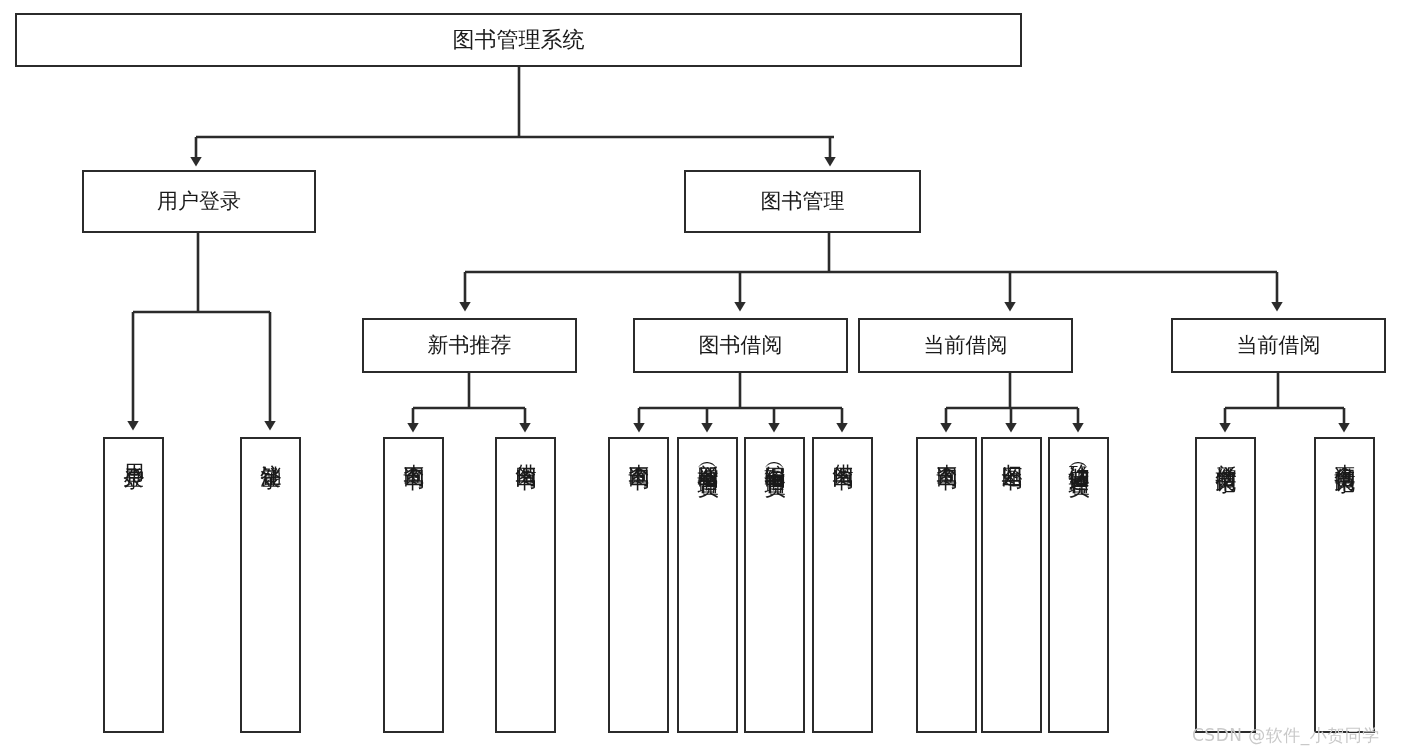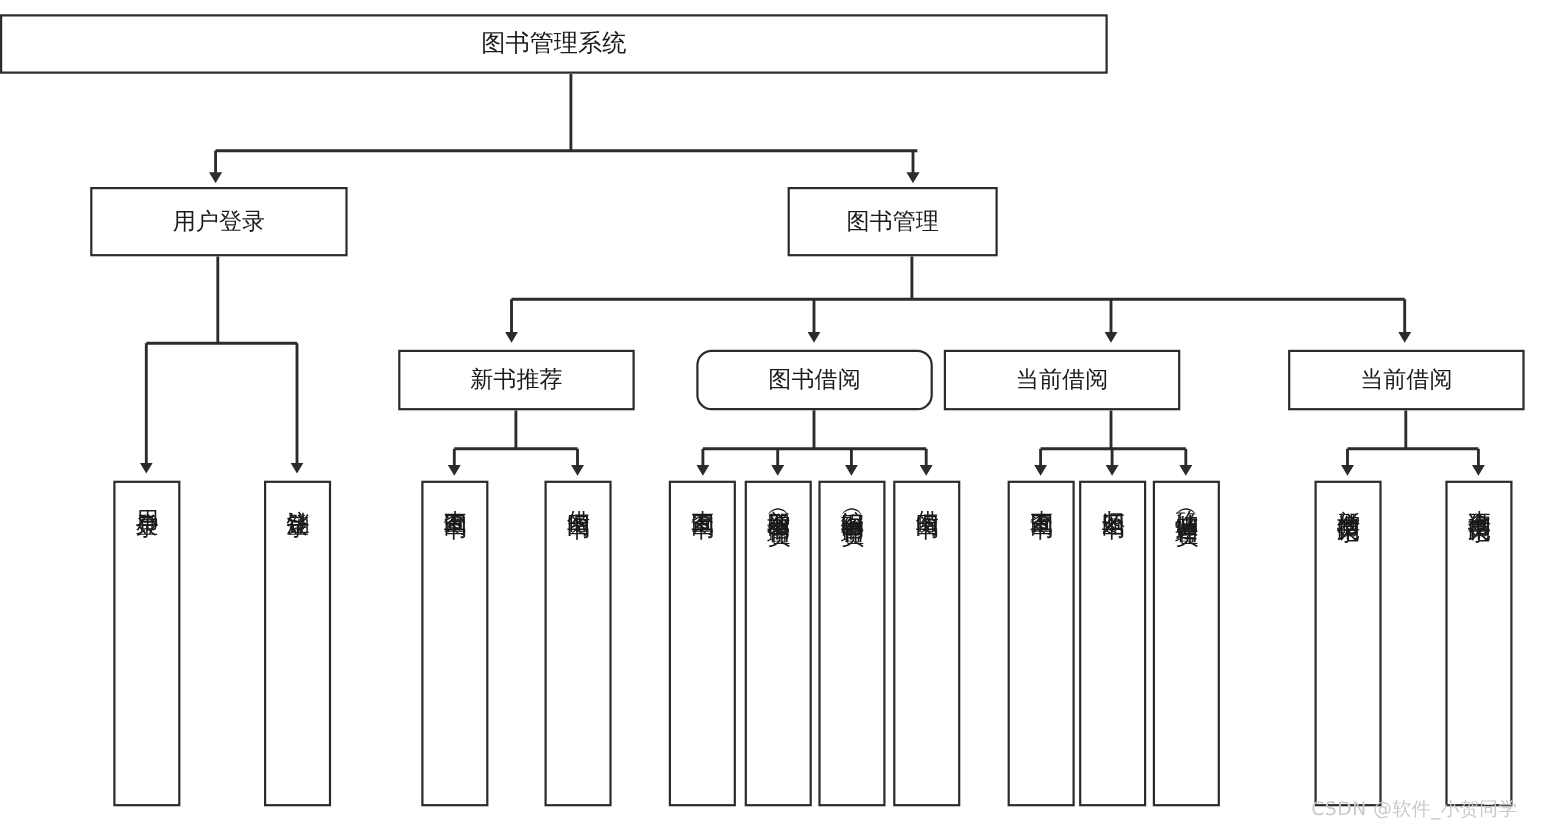--- a/index.html
+++ b/index.html
@@ -120,37 +120,37 @@
       <path d="M1011,408 L1011,424" marker-end="url(#arrow)"></path>
       <path d="M1078,408 L1078,424" marker-end="url(#arrow)"></path>
 
       <path d="M1278,373 L1278,408"></path>
       <path d="M1225,408 L1344,408"></path>
       <path d="M1225,408 L1225,424" marker-end="url(#arrow)"></path>
       <path d="M1344,408 L1344,424" marker-end="url(#arrow)"></path>
     </g>
   </svg>
 
-  <div class="node horiz root" style="left:0; top:13px; width:1007px; height:54px;">
+  <div class="node horiz root" style="left:15px; top:13px; width:1007px; height:54px;">
     <span class="label">图书管理系统</span>
   </div>
 
   <div class="node horiz" style="left:82px; top:170px; width:234px; height:63px;">
     <span class="label">用户登录</span>
   </div>
 
-  <div class="node horiz" style="left:716px; top:170px; width:191px; height:63px;">
+  <div class="node horiz" style="left:684px; top:170px; width:237px; height:63px;">
     <span class="label">图书管理</span>
   </div>
 
   <div class="node horiz" style="left:362px; top:318px; width:215px; height:55px;">
     <span class="label">新书推荐</span>
   </div>
 
-  <div class="node horiz" style="left:633px; top:318px; width:215px; height:55px;border-radius:14px;">
+  <div class="node horiz" style="left:633px; top:318px; width:215px; height:55px;">
     <span class="label">图书借阅</span>
   </div>
 
   <div class="node horiz" style="left:858px; top:318px; width:215px; height:55px;">
     <span class="label">当前借阅</span>
   </div>
 
   <div class="node horiz" style="left:1171px; top:318px; width:215px; height:55px;">
     <span class="label">当前借阅</span>
   </div>

